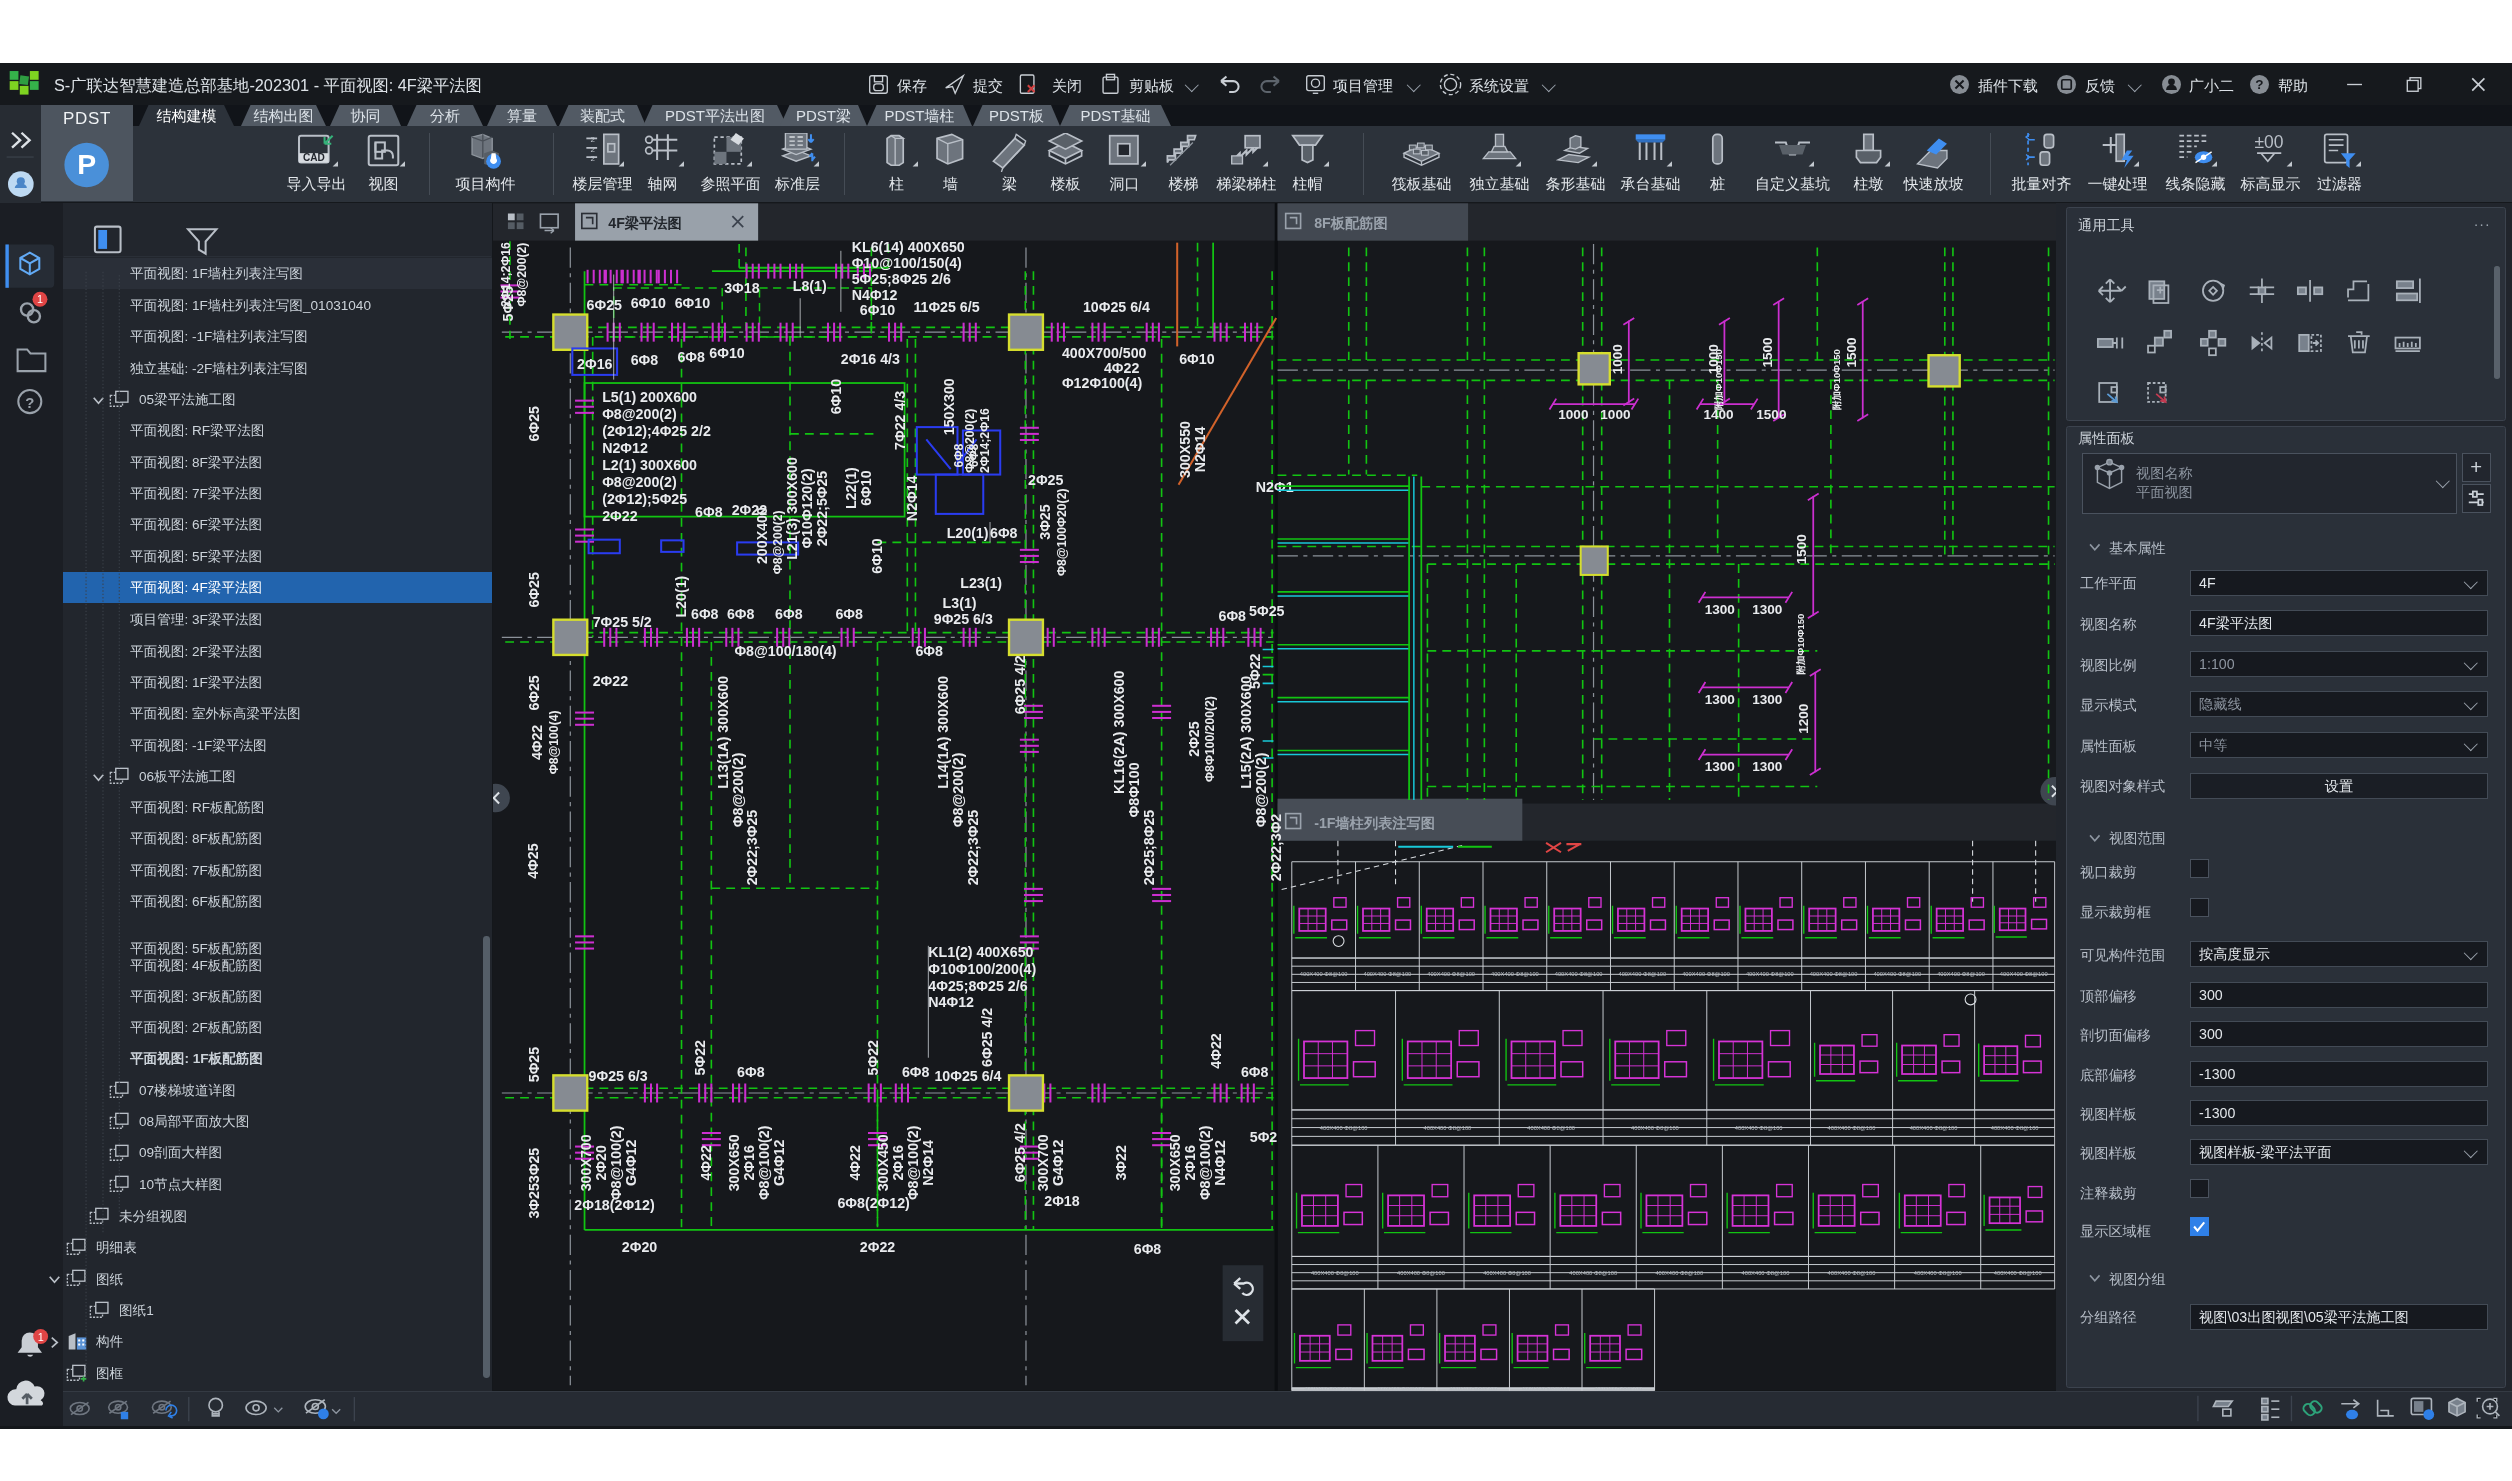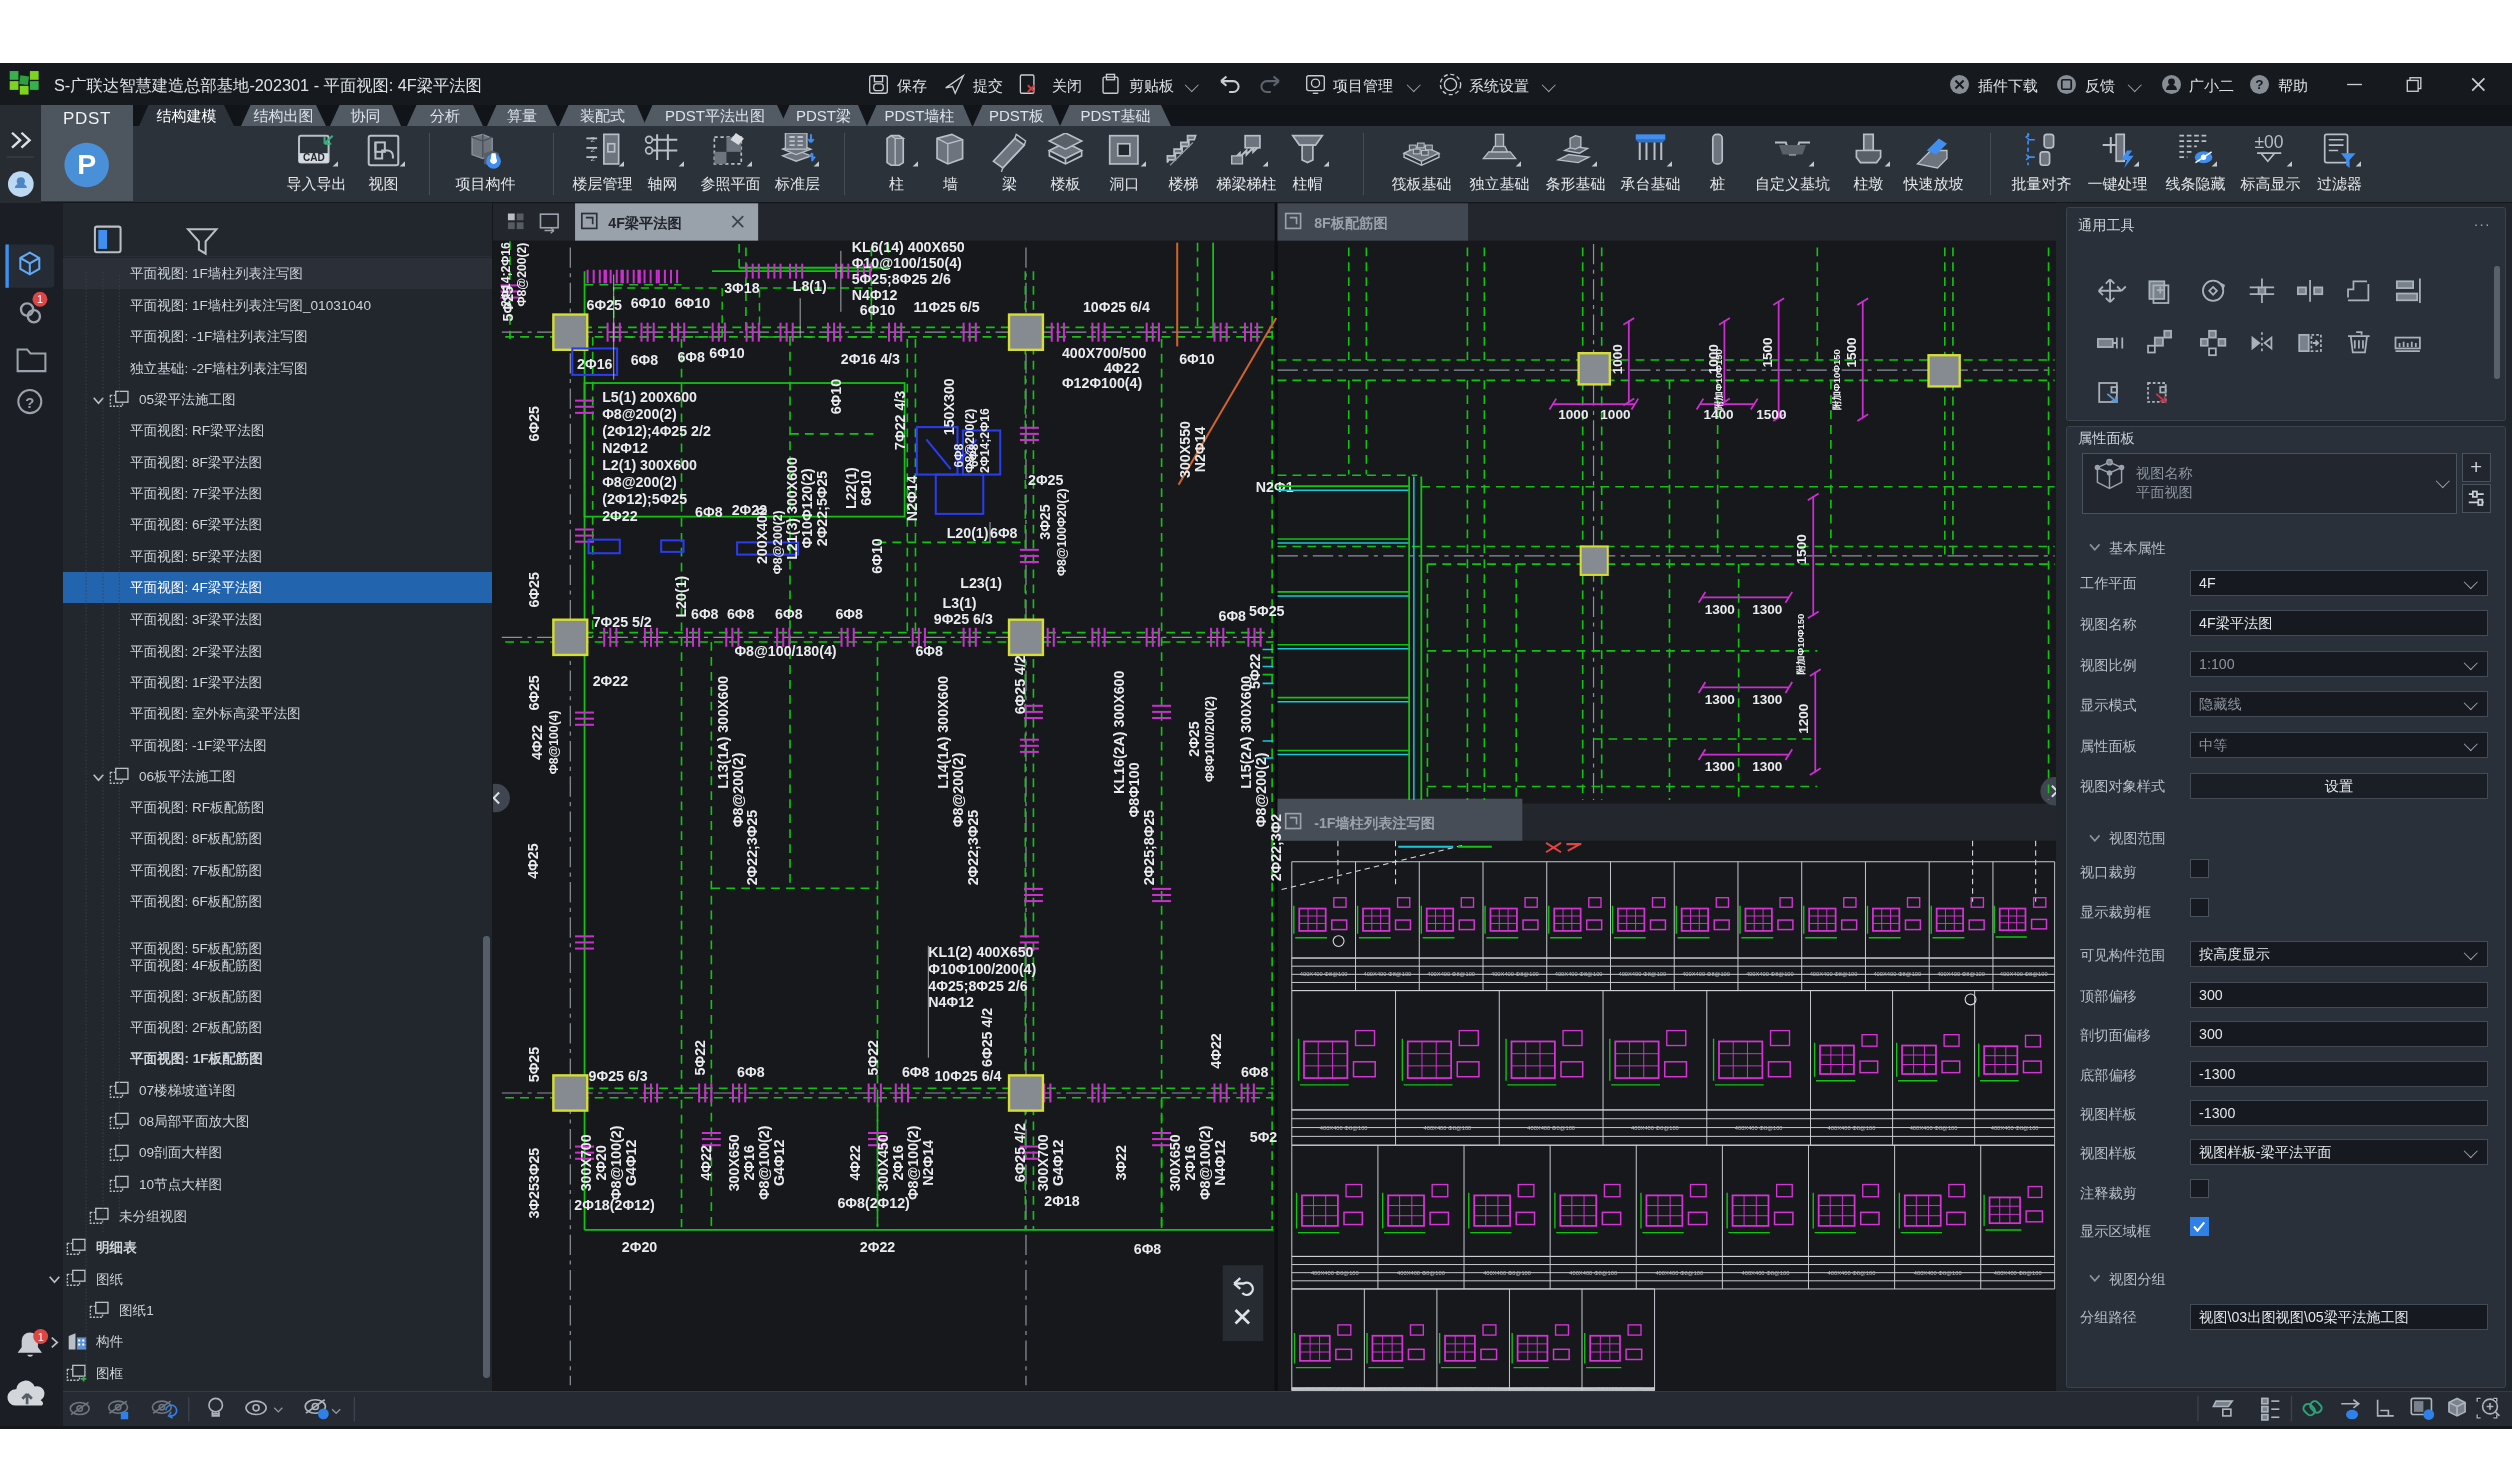--- a/index.html
+++ b/index.html
@@ -428,21 +428,21 @@
 <div class="trow" style="left:63px;top:509px;">
     <span class="tx" style="left:67px">平面视图: 6F梁平法图</span>
   </div>
 <div class="trow" style="left:63px;top:541px;">
     <span class="tx" style="left:67px">平面视图: 5F梁平法图</span>
   </div>
 <div class="trow" style="left:63px;top:572px;background:#2264ae;color:#fff;">
     <span class="tx" style="left:67px">平面视图: 4F梁平法图</span>
   </div>
 <div class="trow" style="left:63px;top:604px;">
-    <span class="tx" style="left:67px">平面视图: 3F梁平法图</span>
+    <span class="tx" style="left:67px">项目管理: 3F梁平法图</span>
   </div>
 <div class="trow" style="left:63px;top:636px;">
     <span class="tx" style="left:67px">平面视图: 2F梁平法图</span>
   </div>
 <div class="trow" style="left:63px;top:667px;">
     <span class="tx" style="left:67px">平面视图: 1F梁平法图</span>
   </div>
 <div class="trow" style="left:63px;top:698px;">
     <span class="tx" style="left:67px">平面视图: 室外标高梁平法图</span>
   </div>
@@ -487,21 +487,21 @@
   </div>
 <div class="trow" style="left:63px;top:1137px;">
     <span class="tx" style="left:76px">09剖面大样图</span>
   </div>
 <div class="trow" style="left:63px;top:1169px;">
     <span class="tx" style="left:76px">10节点大样图</span>
   </div>
 <div class="trow" style="left:63px;top:1201px;">
     <span class="tx" style="left:56px">未分组视图</span>
   </div>
-<div class="trow" style="left:63px;top:1232px;font-weight:bold;">
+<div class="trow" style="left:63px;top:1232px;">
     <span class="tx" style="left:33px">明细表</span>
   </div>
 <div class="trow" style="left:63px;top:1264px;">
     <span class="tx" style="left:33px">图纸</span>
   </div>
 <div class="trow" style="left:63px;top:1295px;">
     <span class="tx" style="left:56px">图纸1</span>
   </div>
 <div class="trow" style="left:63px;top:1326px;">
     <span class="tx" style="left:33px">构件</span>

